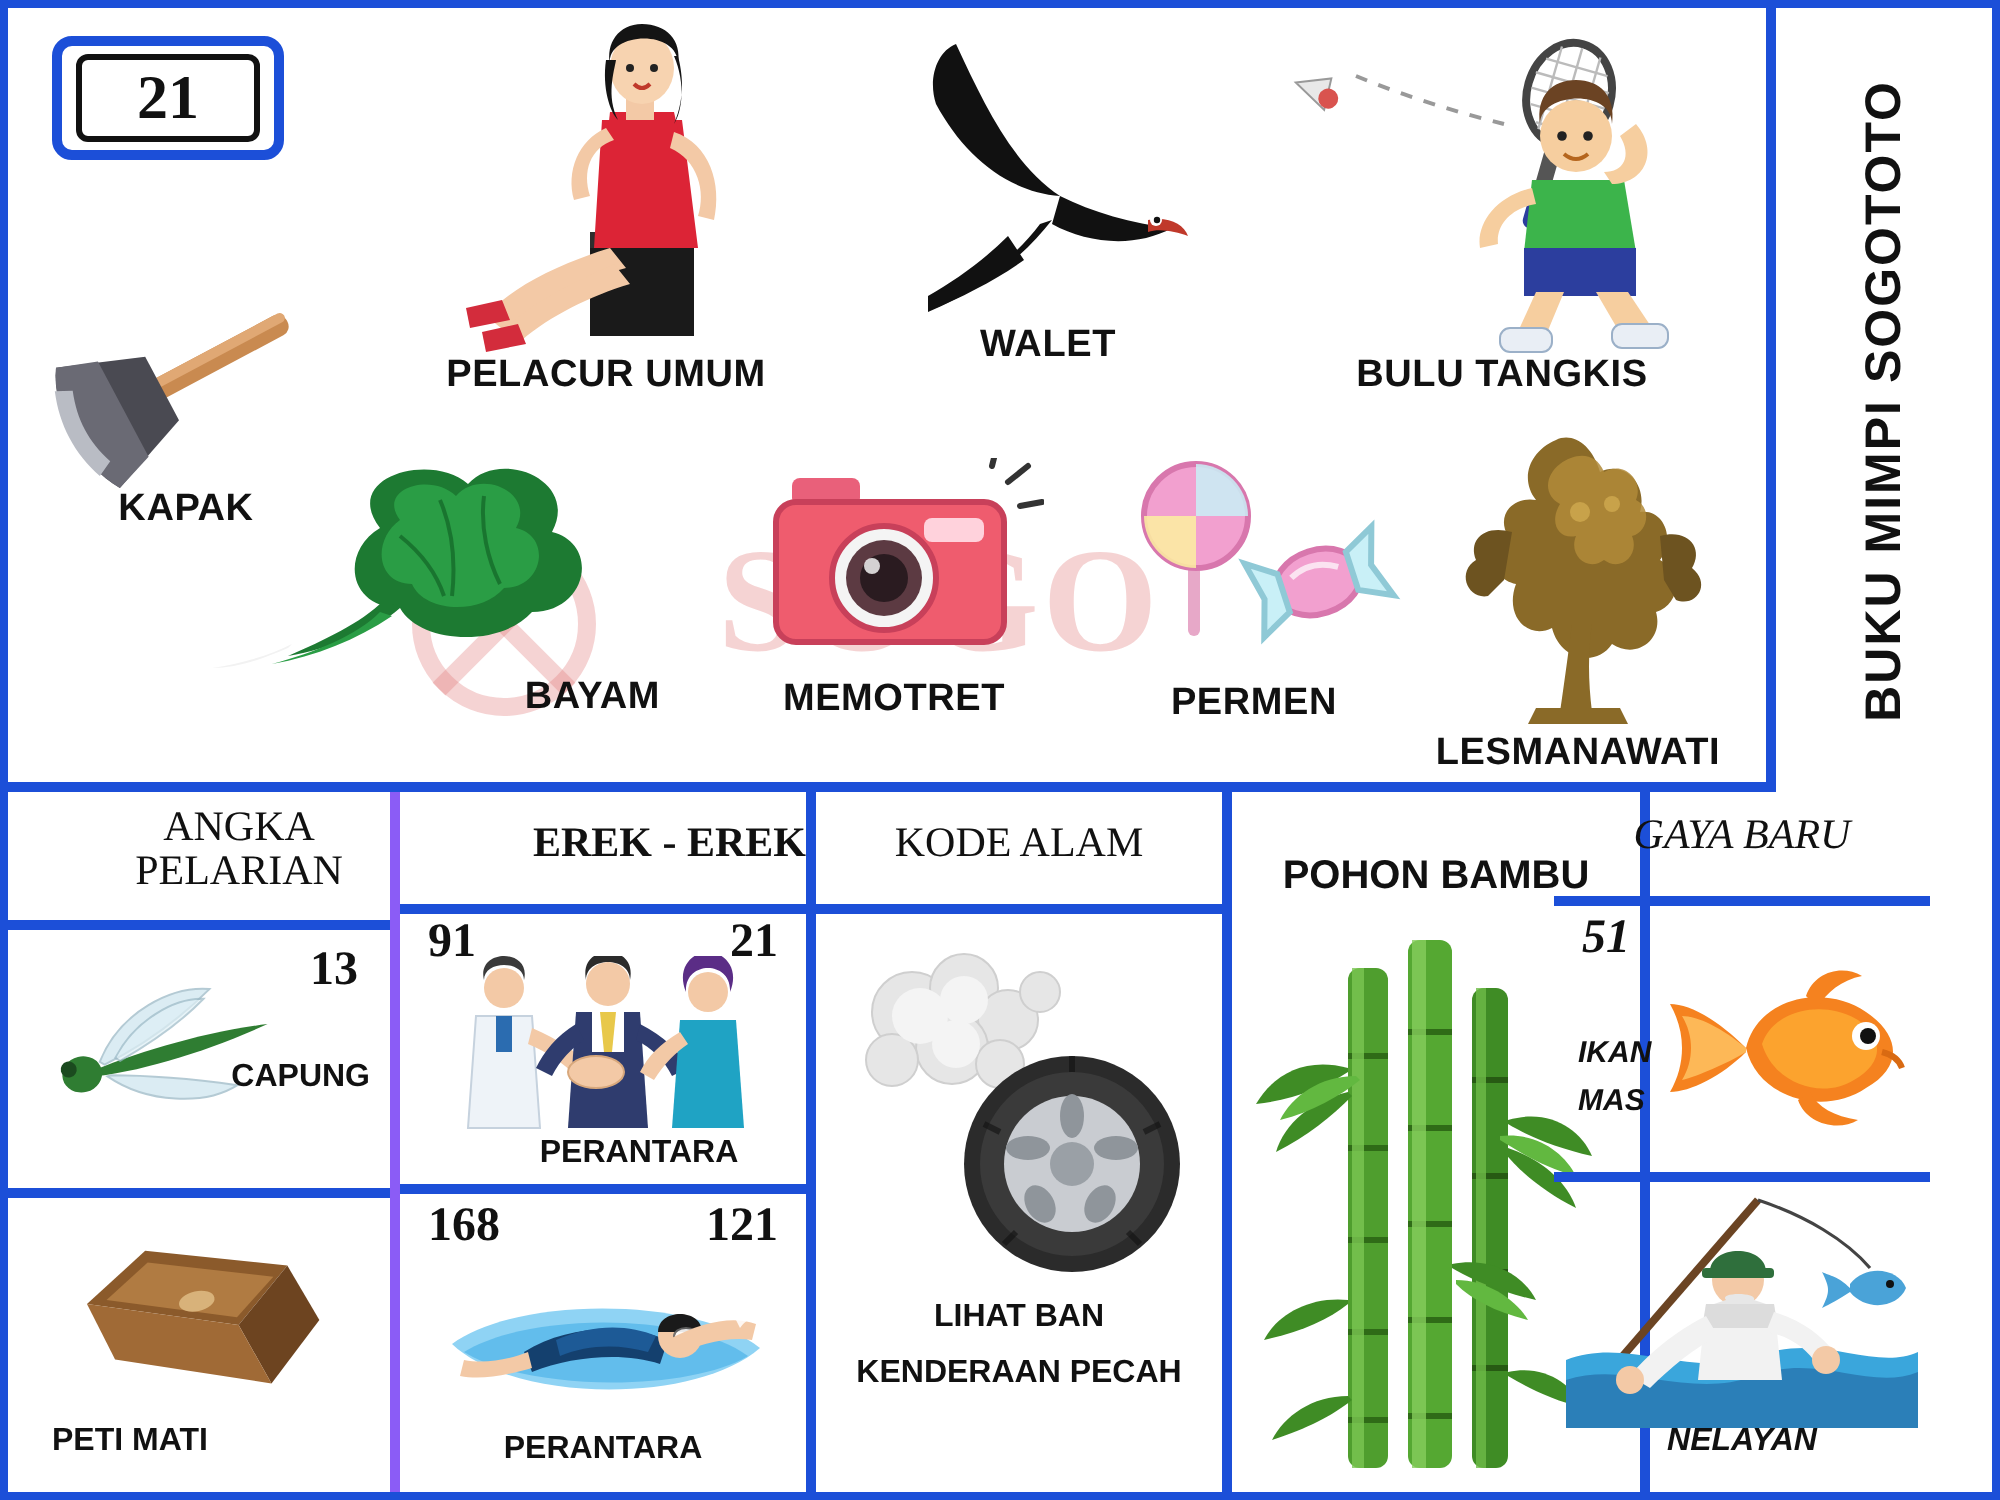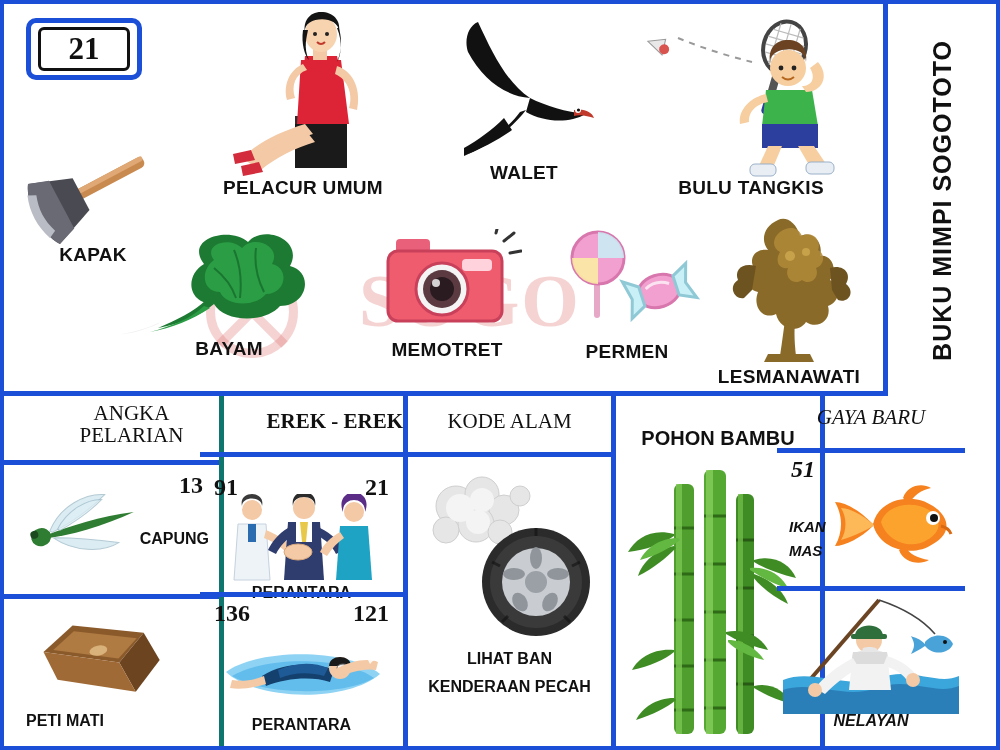--- a/index.html
+++ b/index.html
@@ -85,21 +85,21 @@
     white-space: nowrap; letter-spacing: .3px;
   }
 
   
   #bottom { position: absolute; left: 0; top: 392px; width: 992px; height: 350px; }
   .col { position: absolute; top: 0; height: 350px; }
   .colhead {
     text-align: center; font-family: "Liberation Serif", serif;
     font-size: 21px; color: #111; padding-top: 6px; line-height: 1.05;
   }
-  #col-angka { left: 0; width: 220px; border-right: 5px solid #0f766e; padding-left: 40px; }
+  #col-angka { left: 0; width: 196px; border-right: 5px solid #8b5cf6; padding-left: 40px; }
   #col-erek  { left: 196px; width: 208px; border-right: 5px solid #1c4fd8; }
   #col-kode  { left: 404px; width: 208px; border-right: 5px solid #1c4fd8; }
   #col-bambu { left: 612px; width: 209px; border-right: 5px solid #1c4fd8; }
   #col-gaya  { left: 773px; width: 188px; font-style: italic; }
 
   .hrule { position: absolute; left: 0; width: 100%; border-top: 5px solid #1c4fd8; }
 
   .num { font-weight: bold; font-size: 24px; color: #111; font-family: "Liberation Serif", serif; }
   .lbl { font-weight: bold; font-size: 16px; color: #111; }
   .lbl-sm { font-weight: bold; font-size: 15px; color: #111; }
@@ -220,21 +220,21 @@
           <path d="M124 82 C106 86 96 100 98 112 l9 -2 C106 100 114 92 126 90 Z" fill="#f6ce9f"></path>
           <path d="M126 134 L140 134 L130 158 L116 156 Z" fill="#f6ce9f"></path>
           <path d="M156 134 L172 134 L184 152 L170 158 Z" fill="#f6ce9f"></path>
           <rect x="108" y="152" width="26" height="12" rx="5" fill="#e9eef5" stroke="#9bb0c8"></rect>
           <rect x="164" y="150" width="28" height="12" rx="5" fill="#e9eef5" stroke="#9bb0c8"></rect>
         </svg>
       </div>
       <div class="cap">BULU TANGKIS</div>
     </div>
 
-    <div class="item" style="left:110px; top:216px; width:230px;">
+    <div class="item" style="left:96px; top:216px; width:230px;text-align:right;">
       <div style="height:118px;">
         <svg width="230" height="118" viewBox="0 0 230 118">
           <path d="M90 44 C70 18 116 6 134 22 C150 4 190 20 176 46 C200 52 194 86 166 86 C150 104 110 102 100 84 C74 84 70 56 90 44 Z" fill="#1d7a32"></path>
           <path d="M100 40 C88 24 116 16 128 28 C140 14 168 26 158 44 C176 48 172 74 152 74 C140 88 112 86 106 72 C88 72 86 50 100 40 Z" fill="#2a9d45"></path>
           <g stroke="#0f5c22" stroke-width="2" fill="none" opacity=".6">
             <path d="M120 30 C126 44 128 60 126 78"></path>
             <path d="M142 28 C140 44 144 60 150 72"></path>
             <path d="M100 48 C110 56 118 66 122 78"></path>
           </g>
           <path d="M100 84 C86 96 66 104 44 108 C62 100 80 92 92 80 Z" fill="#1d7a32"></path>
@@ -353,21 +353,21 @@
           </svg>
         </div>
         <div class="lbl" style="position:absolute; left:22px; top:116px;">PETI MATI</div>
       </div>
     </div>
 
     <div class="col" id="col-erek">
       <div class="colhead" style="font-weight:bold; padding-top:14px;text-align:right;">EREK - EREK</div>
       <div class="hrule" style="top:56px;"></div>
 
-      <div style="position:absolute; top:74px; left:0; width:100%; height:138px;">
+      <div style="position:absolute; top:58px; left:0; width:100%; height:138px;padding-left:18px;">
         <div class="num" style="position:absolute; left:14px; top:4px;">91</div>
         <div class="num" style="position:absolute; right:14px; top:4px;">21</div>
         <div style="position:absolute; left:22px; top:24px;">
           <svg width="164" height="88" viewBox="0 0 164 88">
 
             <circle cx="30" cy="16" r="10" fill="#f3c9a6"></circle>
             <path d="M20 12 C20 2 40 2 40 12 C42 4 36 0 30 0 C24 0 18 4 20 12 Z" fill="#3a3a3a"></path>
             <path d="M16 30 L44 30 L48 86 L12 86 Z" fill="#eef3f8" stroke="#c6d2de"></path>
             <path d="M26 30 L34 30 L34 48 L26 48 Z" fill="#2b6cb0"></path>
             <path d="M44 36 C58 42 66 48 72 54 l-6 6 C60 54 52 48 42 44 Z" fill="#f3c9a6"></path>
@@ -388,21 +388,21 @@
 
             <ellipse cx="76" cy="58" rx="14" ry="8" fill="#f3c9a6" stroke="#d8a87c"></ellipse>
           </svg>
         </div>
         <div class="lbl" style="position:absolute; width:100%; text-align:center; top:114px;">PERANTARA</div>
       </div>
 
       <div class="hrule" style="top:196px;"></div>
 
       <div style="position:absolute; top:198px; left:0; width:100%; height:152px;">
-        <div class="num" style="position:absolute; left:14px; top:6px;">136</div>
+        <div class="num" style="position:absolute; left:14px; top:6px;">168</div>
         <div class="num" style="position:absolute; right:14px; top:6px;">121</div>
         <div style="position:absolute; left:18px; top:38px;">
           <svg width="170" height="78" viewBox="0 0 170 78">
             <path d="M8 40 C40 16 130 16 162 42 C130 70 40 70 8 40 Z" fill="#8fd3f4"></path>
             <path d="M14 44 C46 24 126 24 156 46 C126 64 46 64 14 44 Z" fill="#62bdec"></path>
 
             <path d="M44 44 C66 30 96 30 116 38 L112 50 C94 44 68 46 48 54 Z" fill="#14406e"></path>
             <path d="M60 38 C78 30 96 30 110 36 L106 44 C92 40 76 40 62 46 Z" fill="#1d5a96"></path>
 
             <circle cx="122" cy="36" r="11" fill="#f3c9a6"></circle>

